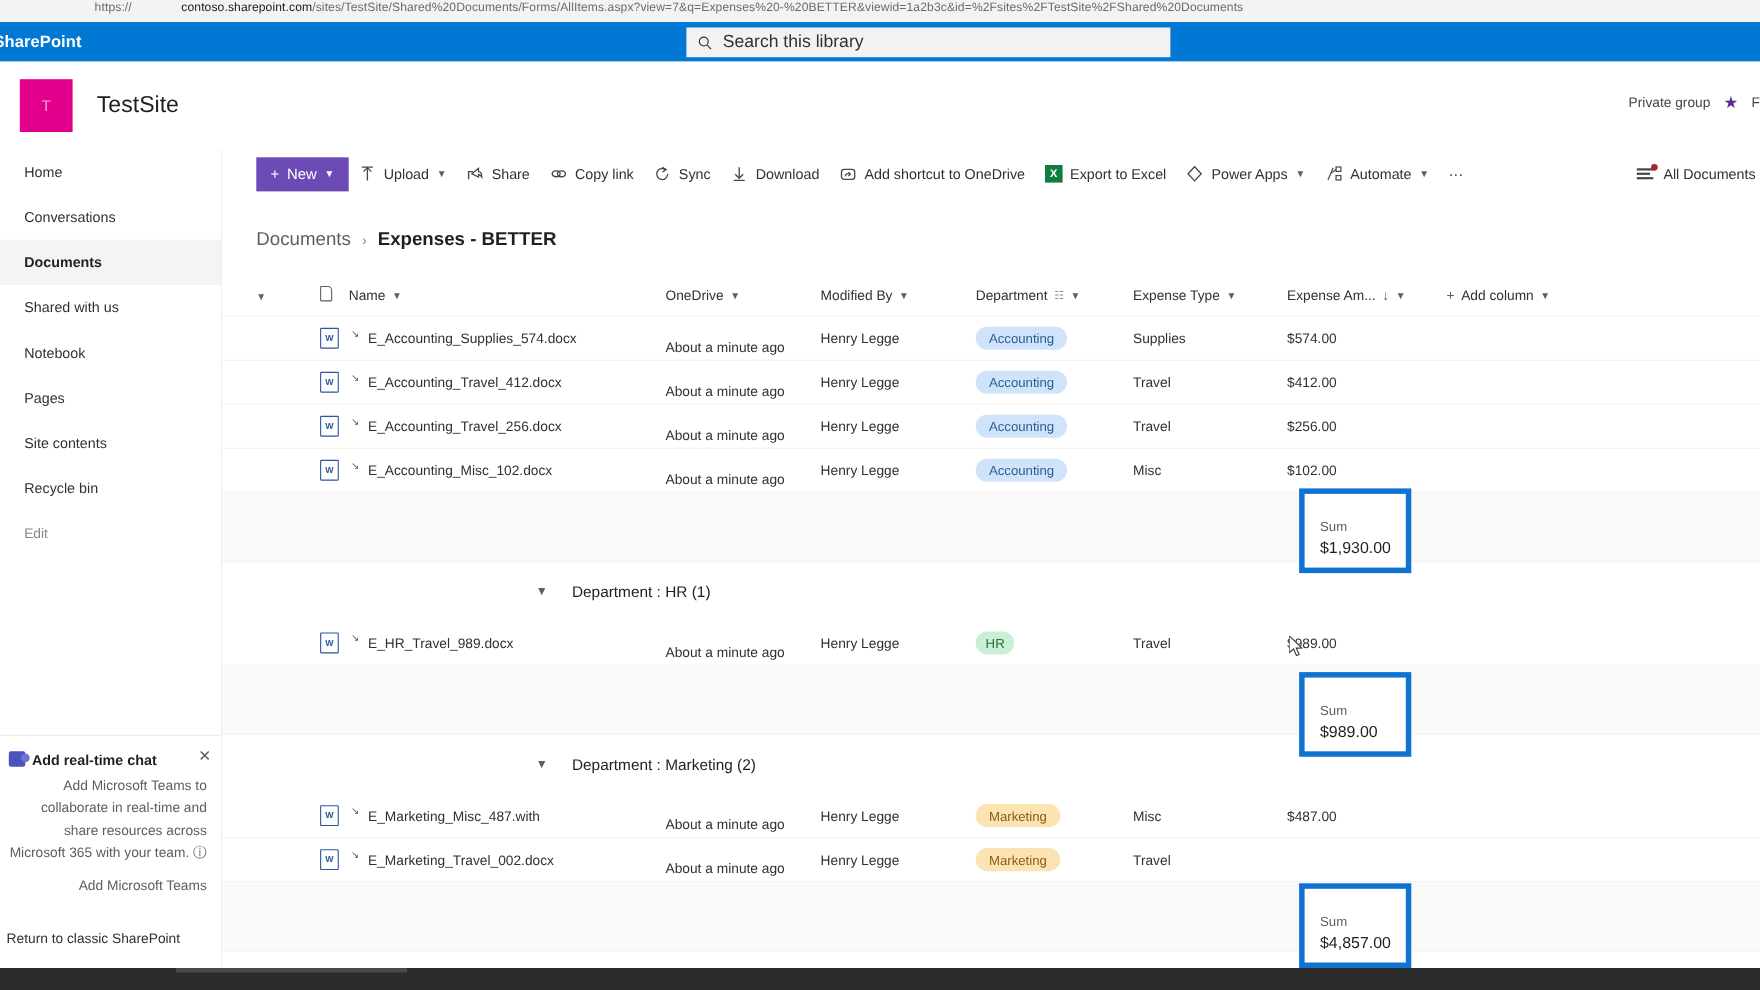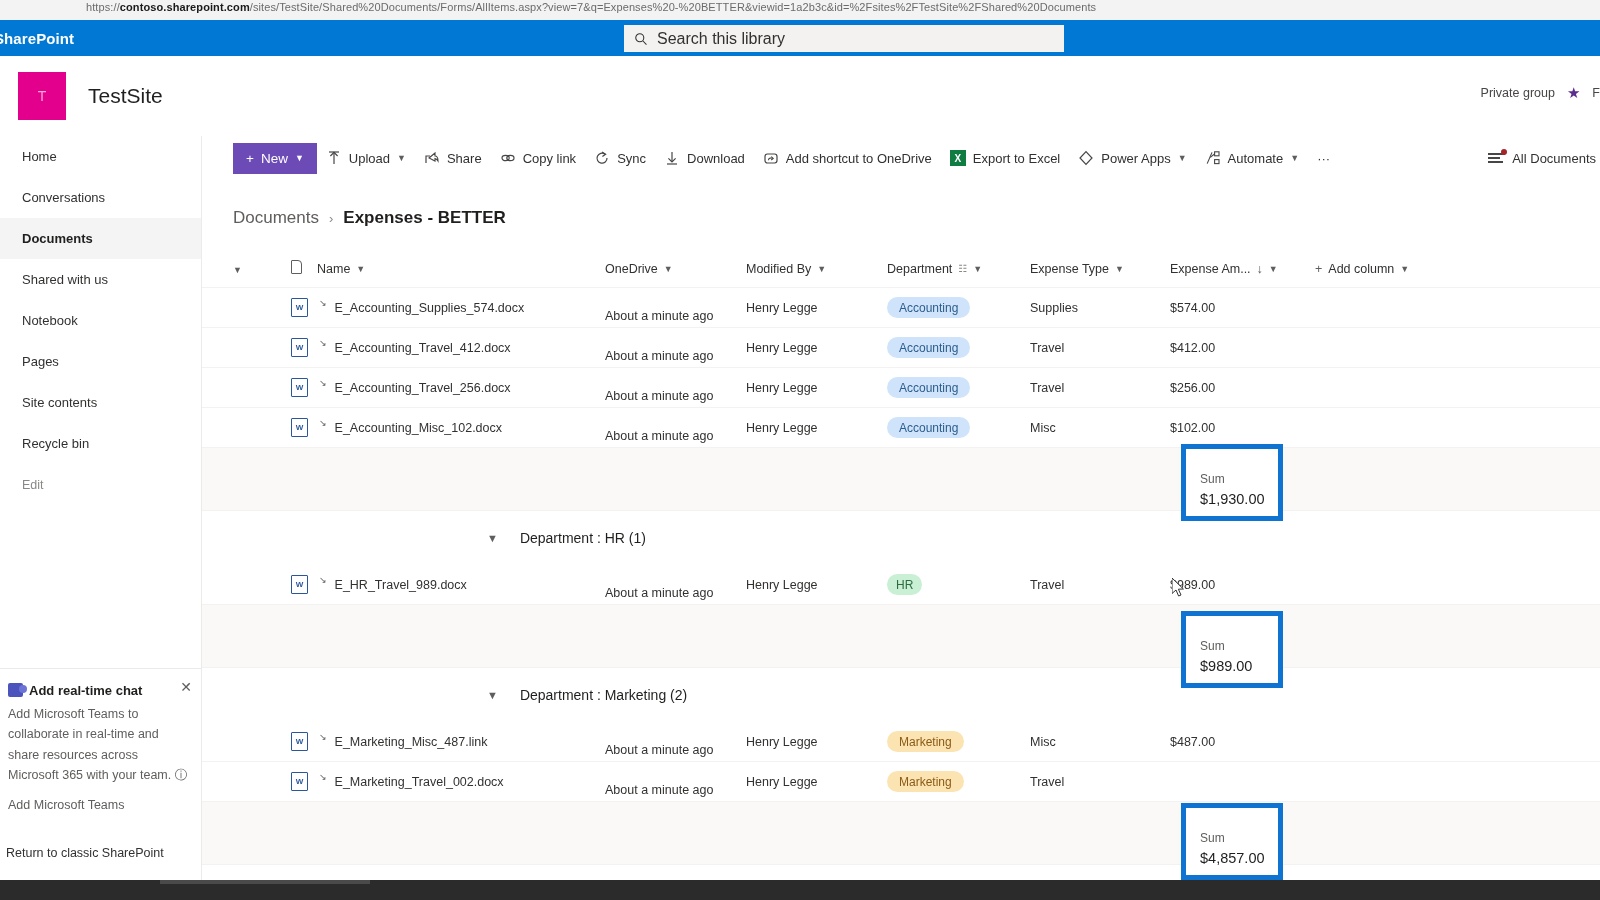--- a/index.html
+++ b/index.html
@@ -15,21 +15,21 @@
   .browser-strip {
     position: absolute; top: 0; left: 0; width: 1600px; height: 20px;
     background: #f3f3f3; overflow: hidden;
     display: flex; align-items: center;
   }
   .url-text {
     font-size: 11px; color: #6b6b6b; white-space: nowrap;
     margin-left: 86px; letter-spacing: .1px;
     transform: translateY(-3px);
   }
-  .url-text b { color: #1a1a1a; font-weight: 700; }
+  .url-text b { color: #1a1a1a; font-weight: 400; padding-left: 45px; }
 
   
   .suitebar {
     position: absolute; top: 20px; left: 0; width: 1600px; height: 36px;
     background: #0078d4; display: flex; align-items: center;
   }
   .suite-brand {
     color: #fff; font-size: 15px; font-weight: 700; letter-spacing: .1px;
     margin-left: -6px;
   }
@@ -55,21 +55,21 @@
   }
   .site-right {
     position: absolute; right: 0; top: 28px;
     display: flex; align-items: center; gap: 12px; font-size: 12.5px; color: #484644;
   }
   .star-ic { color: #5b2d8e; font-size: 15px; }
 
   
   .leftnav {
     position: absolute; top: 136px; left: 0; width: 202px; height: 764px;
-    background: #fff; border-right: 1px solid #edebe9;
+    background: #fff; border-right: 1px solid #edebe9; text-align: right;
   }
   .nav-item {
     height: 41px; display: flex; align-items: center;
     padding-left: 22px; font-size: 13px; color: #323130; cursor: pointer;
   }
   .nav-item.active { background: #f4f4f4; font-weight: 700; color: #201f1e; }
   .nav-item.edit { color: #8a8886; font-size: 12.5px; }
 
   
   .promo {
@@ -515,21 +515,21 @@
     <div class="group-head">
       <span class="gchev">▼</span>
       <span>Department : Marketing (2)</span>
     </div>
 
     <div class="row">
       <div class="c-chev"></div>
       <div class="c-name" style="width:314px">
         <span class="word-ic">W</span>
         <span class="metaicon">↘</span>
-        <span class="fname">E_Marketing_Misc_487.link</span>
+        <span class="fname">E_Marketing_Misc_487.with</span>
       </div>
       <div class="c-mod">About a minute ago</div>
       <div class="c-modby">Henry Legge</div>
       <div class="c-dept">
         <span class="pill marketing">Marketing</span>
       </div>
       <div class="c-type">Misc</div>
       <div class="c-amt">$487.00</div>
     </div>
 

